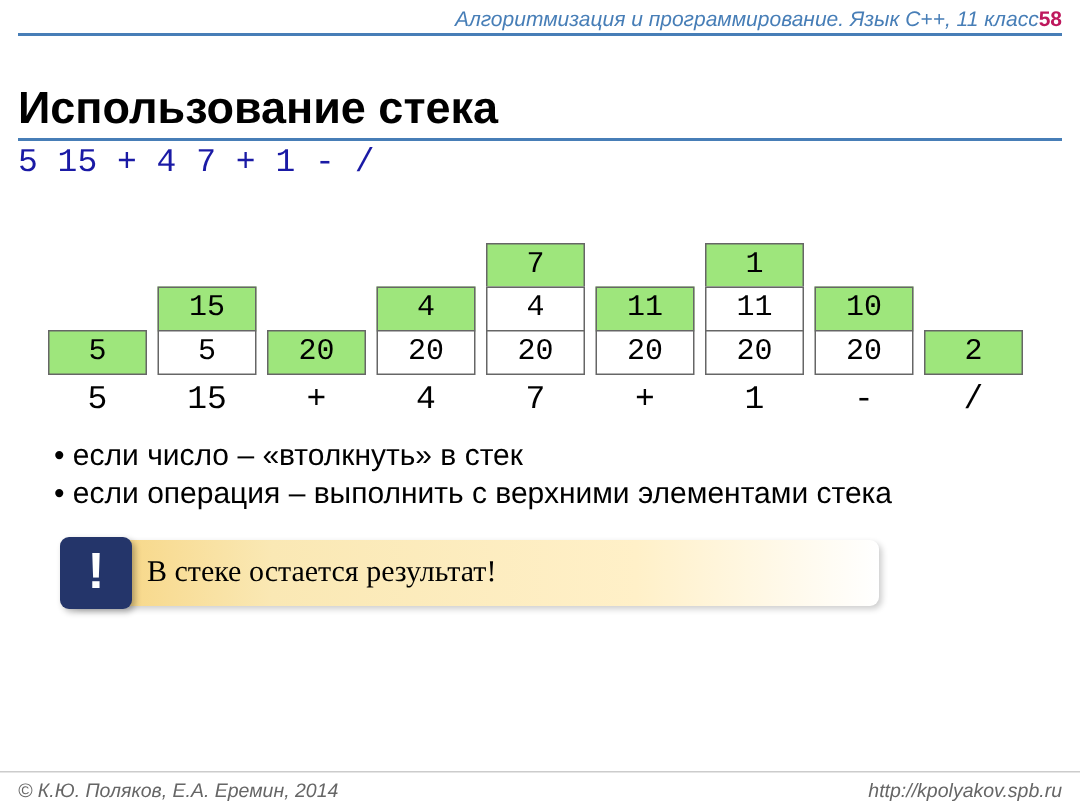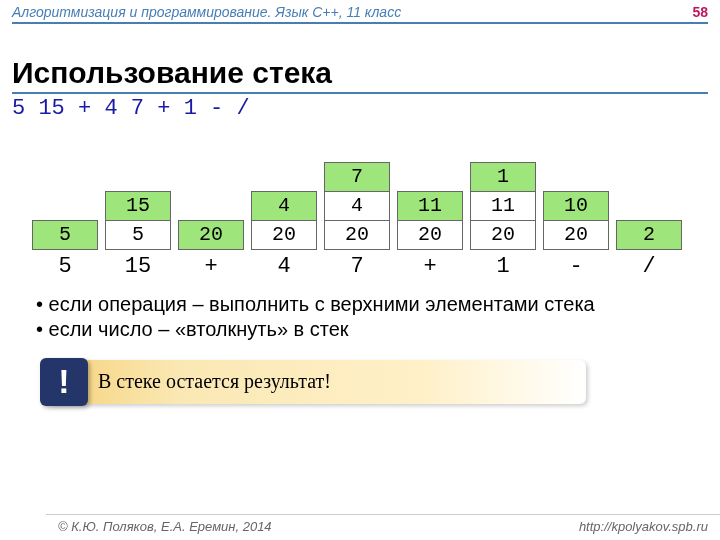--- a/index.html
+++ b/index.html
@@ -7,21 +7,21 @@
     width: 720px;
     height: 540px;
     background: #fff;
     font-family: Arial, sans-serif;
     position: relative;
     overflow: hidden;
   }
   .header-line {
     padding: 4px 12px 2px 12px;
     display: flex;
-    justify-content: space-between;
+    justify-content: flex-end;
     align-items: baseline;
   }
   .course-title {
     color: #477eb7;
     font-style: italic;
     font-size: 14px;
   }
   .page-number {
     color: #be185d;
     font-weight: bold;
@@ -138,21 +138,20 @@
     position: absolute;
     bottom: 6px;
     left: 0; right: 0;
     padding: 4px 12px 0 12px;
     border-top: 1px solid #ccc;
     display: flex;
     justify-content: space-between;
     font-size: 13px;
     font-style: italic;
     color: #666;
-    margin-left: 46px;
   }
 </style>
 </head>
 <body>
 
 <div class="header-line">
   <span class="course-title">Алгоритмизация и программирование. Язык C++, 11 класс</span>
   <span class="page-number">58</span>
 </div>
 <div class="hr"></div>
@@ -240,22 +239,22 @@
         <div style="height: 30px;"></div>
         <div style="height: 30px;"></div>
         <div style="height: 30px;"></div>
         <div class="cell hilite">2</div>
       </div>
       <div class="token">/</div>
     </div>
   </div>
 
 <div class="notes" id="notes">
+    <div class="bullet">если число – «втолкнуть» в стек</div>
     <div class="bullet">если операция – выполнить с верхними элементами стека</div>
-    <div class="bullet">если число – «втолкнуть» в стек</div>
   </div>
 
 <div class="callout">
   <div class="callout-bg"></div>
   <div class="callout-badge">!</div>
   <div class="callout-text">В стеке остается результат!</div>
 </div>
 
 <div class="footer">
   <span>© К.Ю. Поляков, Е.А. Еремин, 2014</span>

